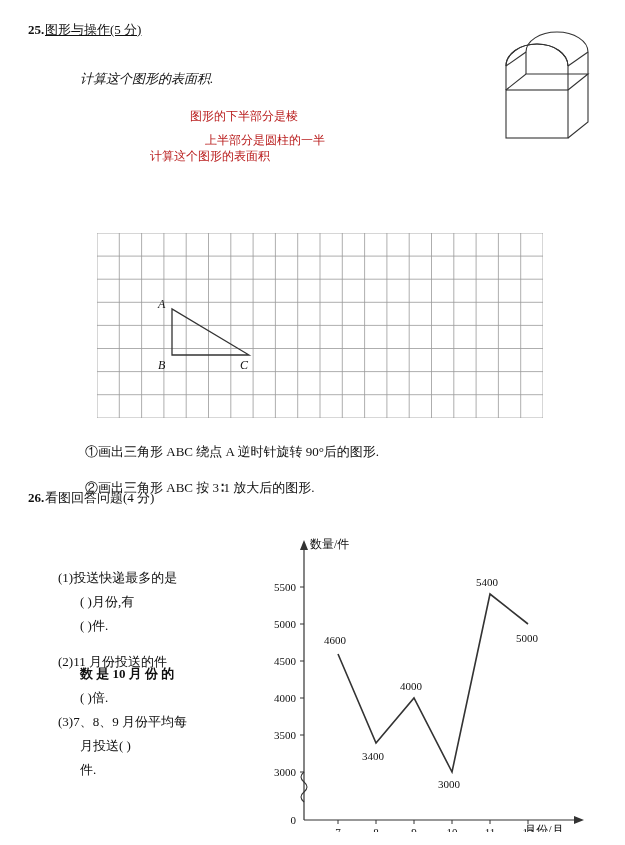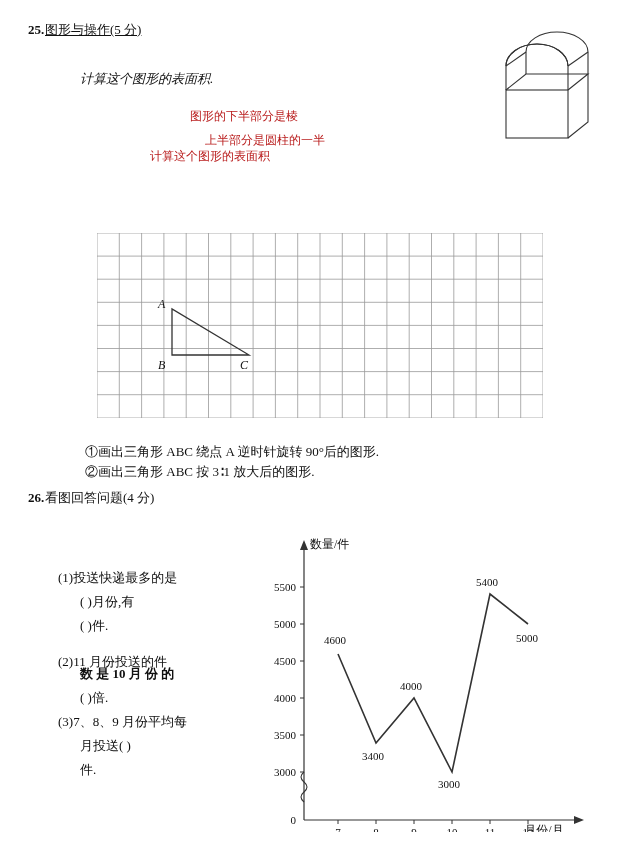--- a/index.html
+++ b/index.html
@@ -68,21 +68,21 @@
     width: 446px;
     height: 185px;
   }
   #grid-svg { display: block; }
 
   #tri-label-A { left: 158px; top: 297px; font-size: 12px; }
   #tri-label-B { left: 158px; top: 358px; font-size: 12px; }
   #tri-label-C { left: 240px; top: 358px; font-size: 12px; }
 
   #q25-s1 { left: 85px; top: 444px; }
-  #q25-s2 { left: 85px; top: 464px; }
+  #q25-s2 { left: 85px; top: 480px; }
 
   
   #q26-num { left: 28px; top: 490px; }
   #q26-title { left: 45px; top: 490px; }
   #q26-intro { left: 58px; top: 515px; }
 
   #q26-1a { left: 58px; top: 570px; }
   #q26-1b { left: 80px; top: 594px; }
   #q26-1c { left: 80px; top: 618px; }
   #q26-2a { left: 58px; top: 642px; margin-top: 12px; }

